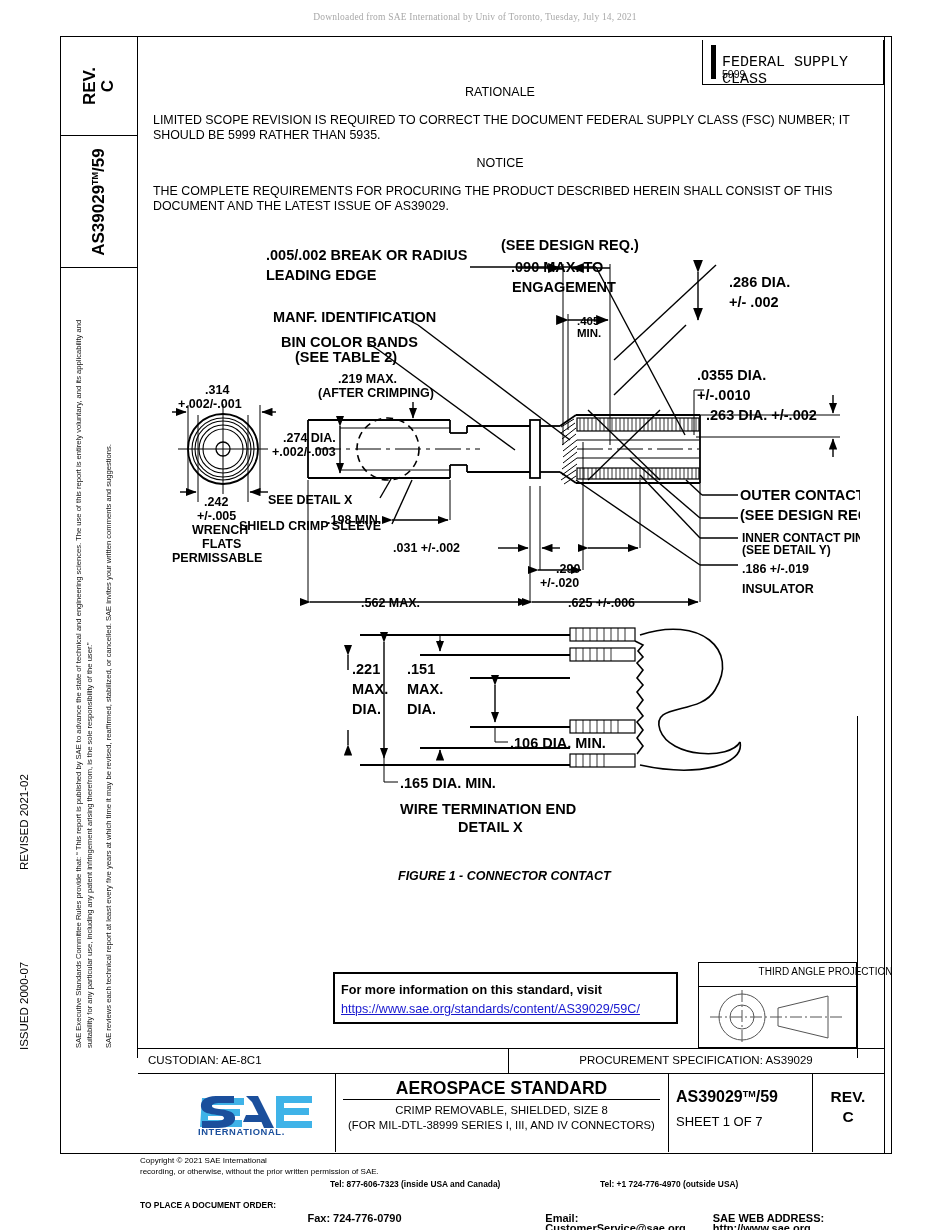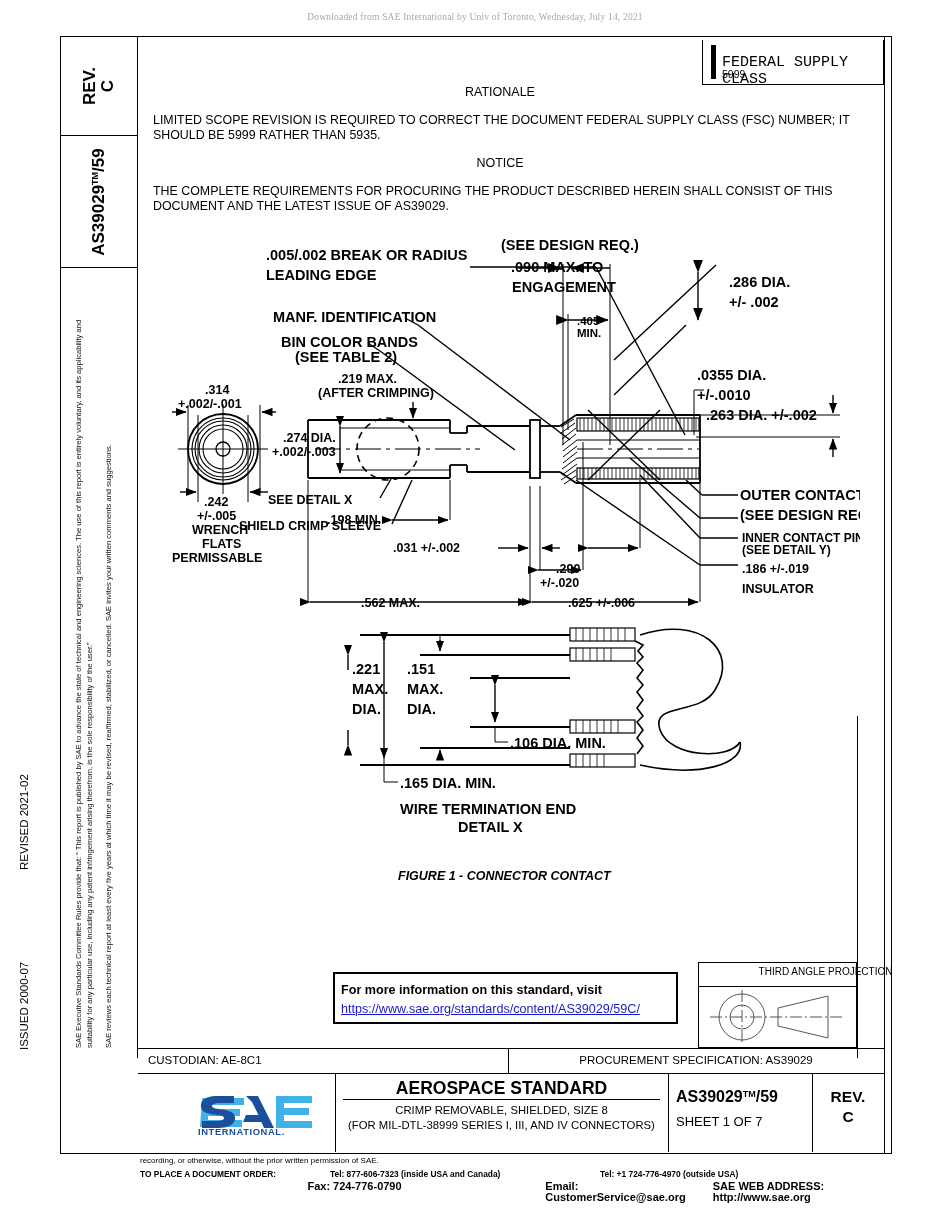--- a/index.html
+++ b/index.html
@@ -201,28 +201,28 @@
   #rev-label {
     left: 812px; top: 1087px; width: 72px;
     text-align: center; font-size: 15.5px; font-weight: bold;
     line-height: 20px;
   }
 
   
   #footer { left: 140px; top: 1156px; width: 760px; font-size: 8px; line-height: 10.5px; }
   #footer-order { margin-top: 2px; display: flex; font-size: 8.4px; }
   .fo-col { }
-  .fo-c1 { width: 190px; font-weight: bold; }
+  .fo-c1 { width: 190px; font-weight: bold; margin-top: 21px; }
   .fo-c2 { width: 270px; font-weight: bold; }
   .fo-c3 { width: 300px; font-weight: bold; }
 </style>
 </head>
 <body>
 
-<div class="abs" id="download-note">Downloaded from SAE International by Univ of Toronto, Wednesday, July 14, 2021</div>
+<div class="abs" id="download-note">Downloaded from SAE International by Univ of Toronto, Tuesday, July 14, 2021</div>
 
 <div class="abs" id="page-frame"></div>
 <div class="abs" id="page-frame-inner-right"></div>
 
 <div class="abs" id="left-strip"></div>
 
 <div class="abs" id="rev-box">
   <div class="vtext">
     <span>REV.</span><br>
     <span>C</span>
@@ -669,20 +669,21 @@
 <div class="abs" id="doc-no">
   <span>AS39029</span><span class="tmsup">TM</span><span>/59</span>
 </div>
 <div class="abs" id="sheet-no">SHEET 1 OF 7</div>
 <div class="abs" id="rev-label">
   <span>REV.</span><br>
   <span>C</span>
 </div>
 
 <div class="abs" id="footer">
+  <div>Copyright © 2021 SAE International</div>
   <div>recording, or otherwise, without the prior written permission of SAE.</div>
   <div id="footer-order">
     <div class="fo-col fo-c1">TO PLACE A DOCUMENT ORDER:</div>
     <div class="fo-col fo-c2">Tel: 877-606-7323 (inside USA and Canada)</div>
     <div class="fo-col fo-c3">Tel: +1 724-776-4970 (outside USA)</div>
   </div>
   <div id="footer-order" style="display:flex;font-size:11px;">
     <div class="fo-col fo-c1"></div>
     <div class="fo-col fo-c2">Fax: 724-776-0790</div>
     <div class="fo-col" style="width:190px;font-weight:bold;">Email: CustomerService@sae.org</div>

